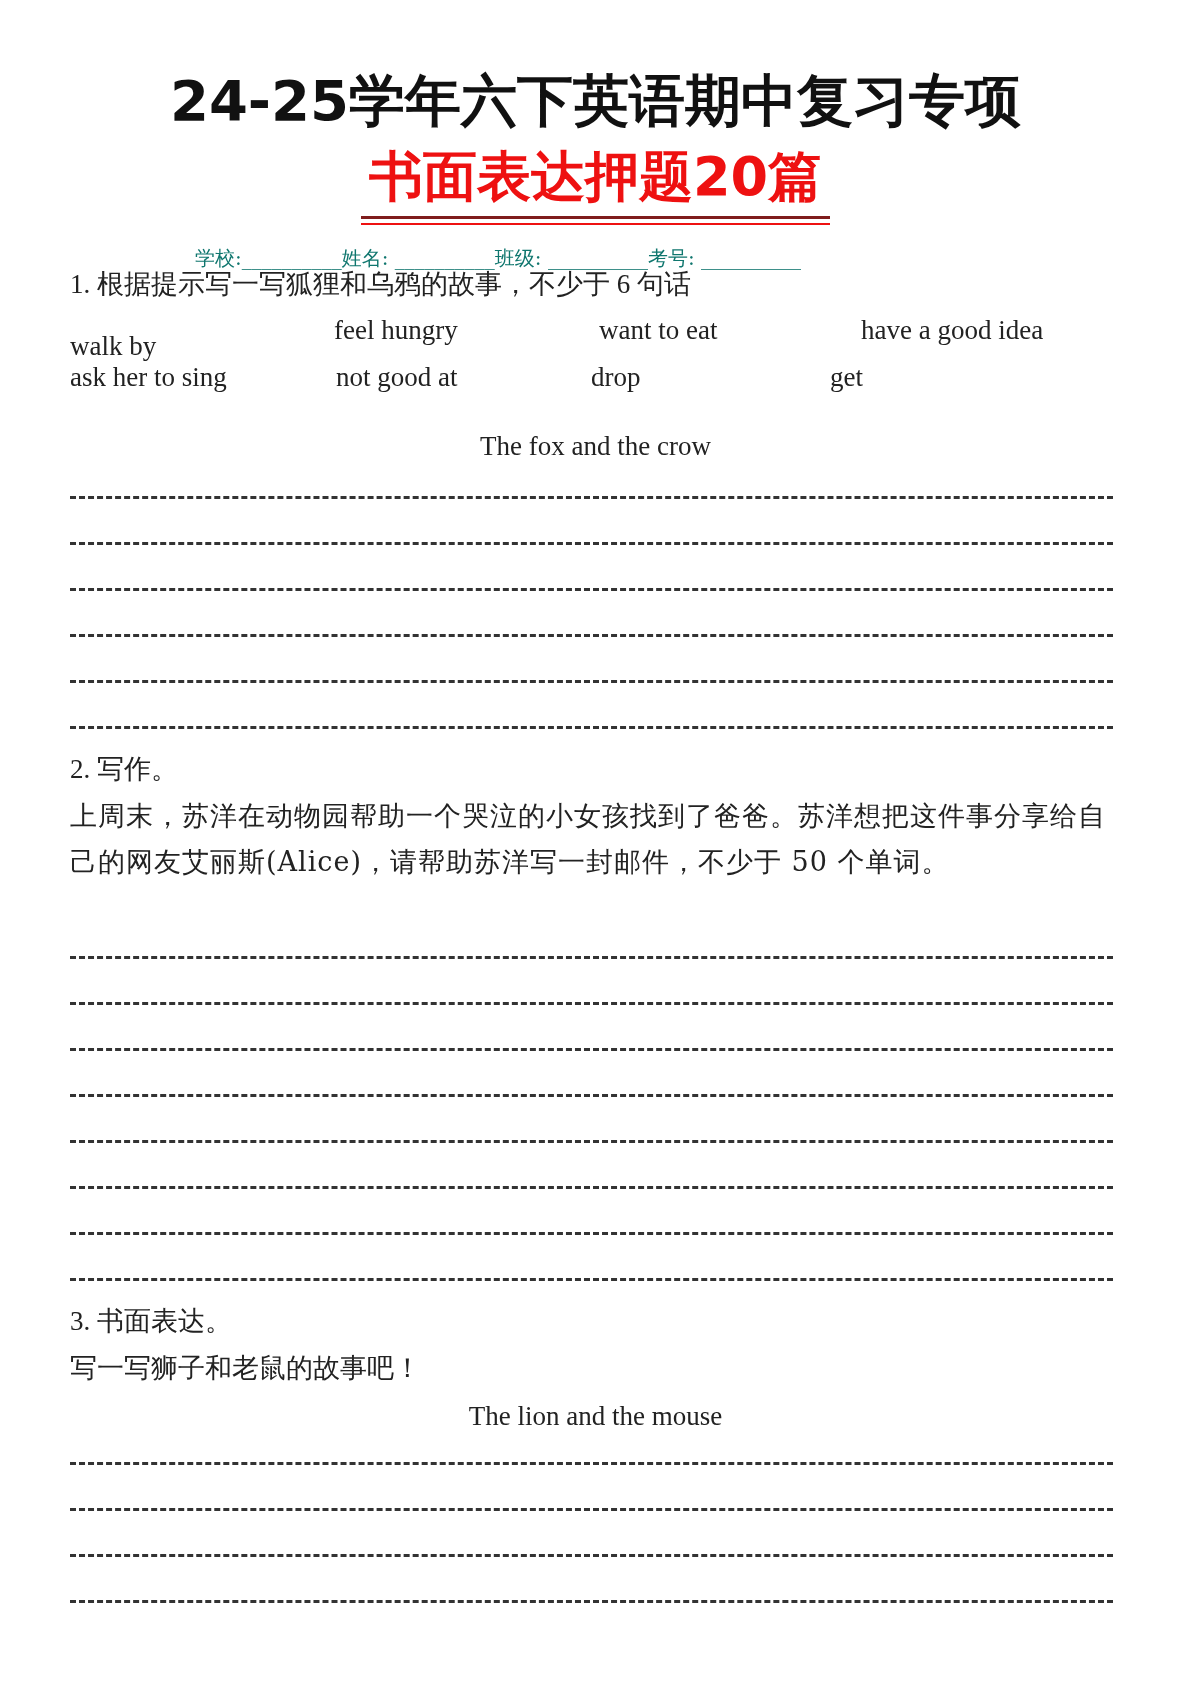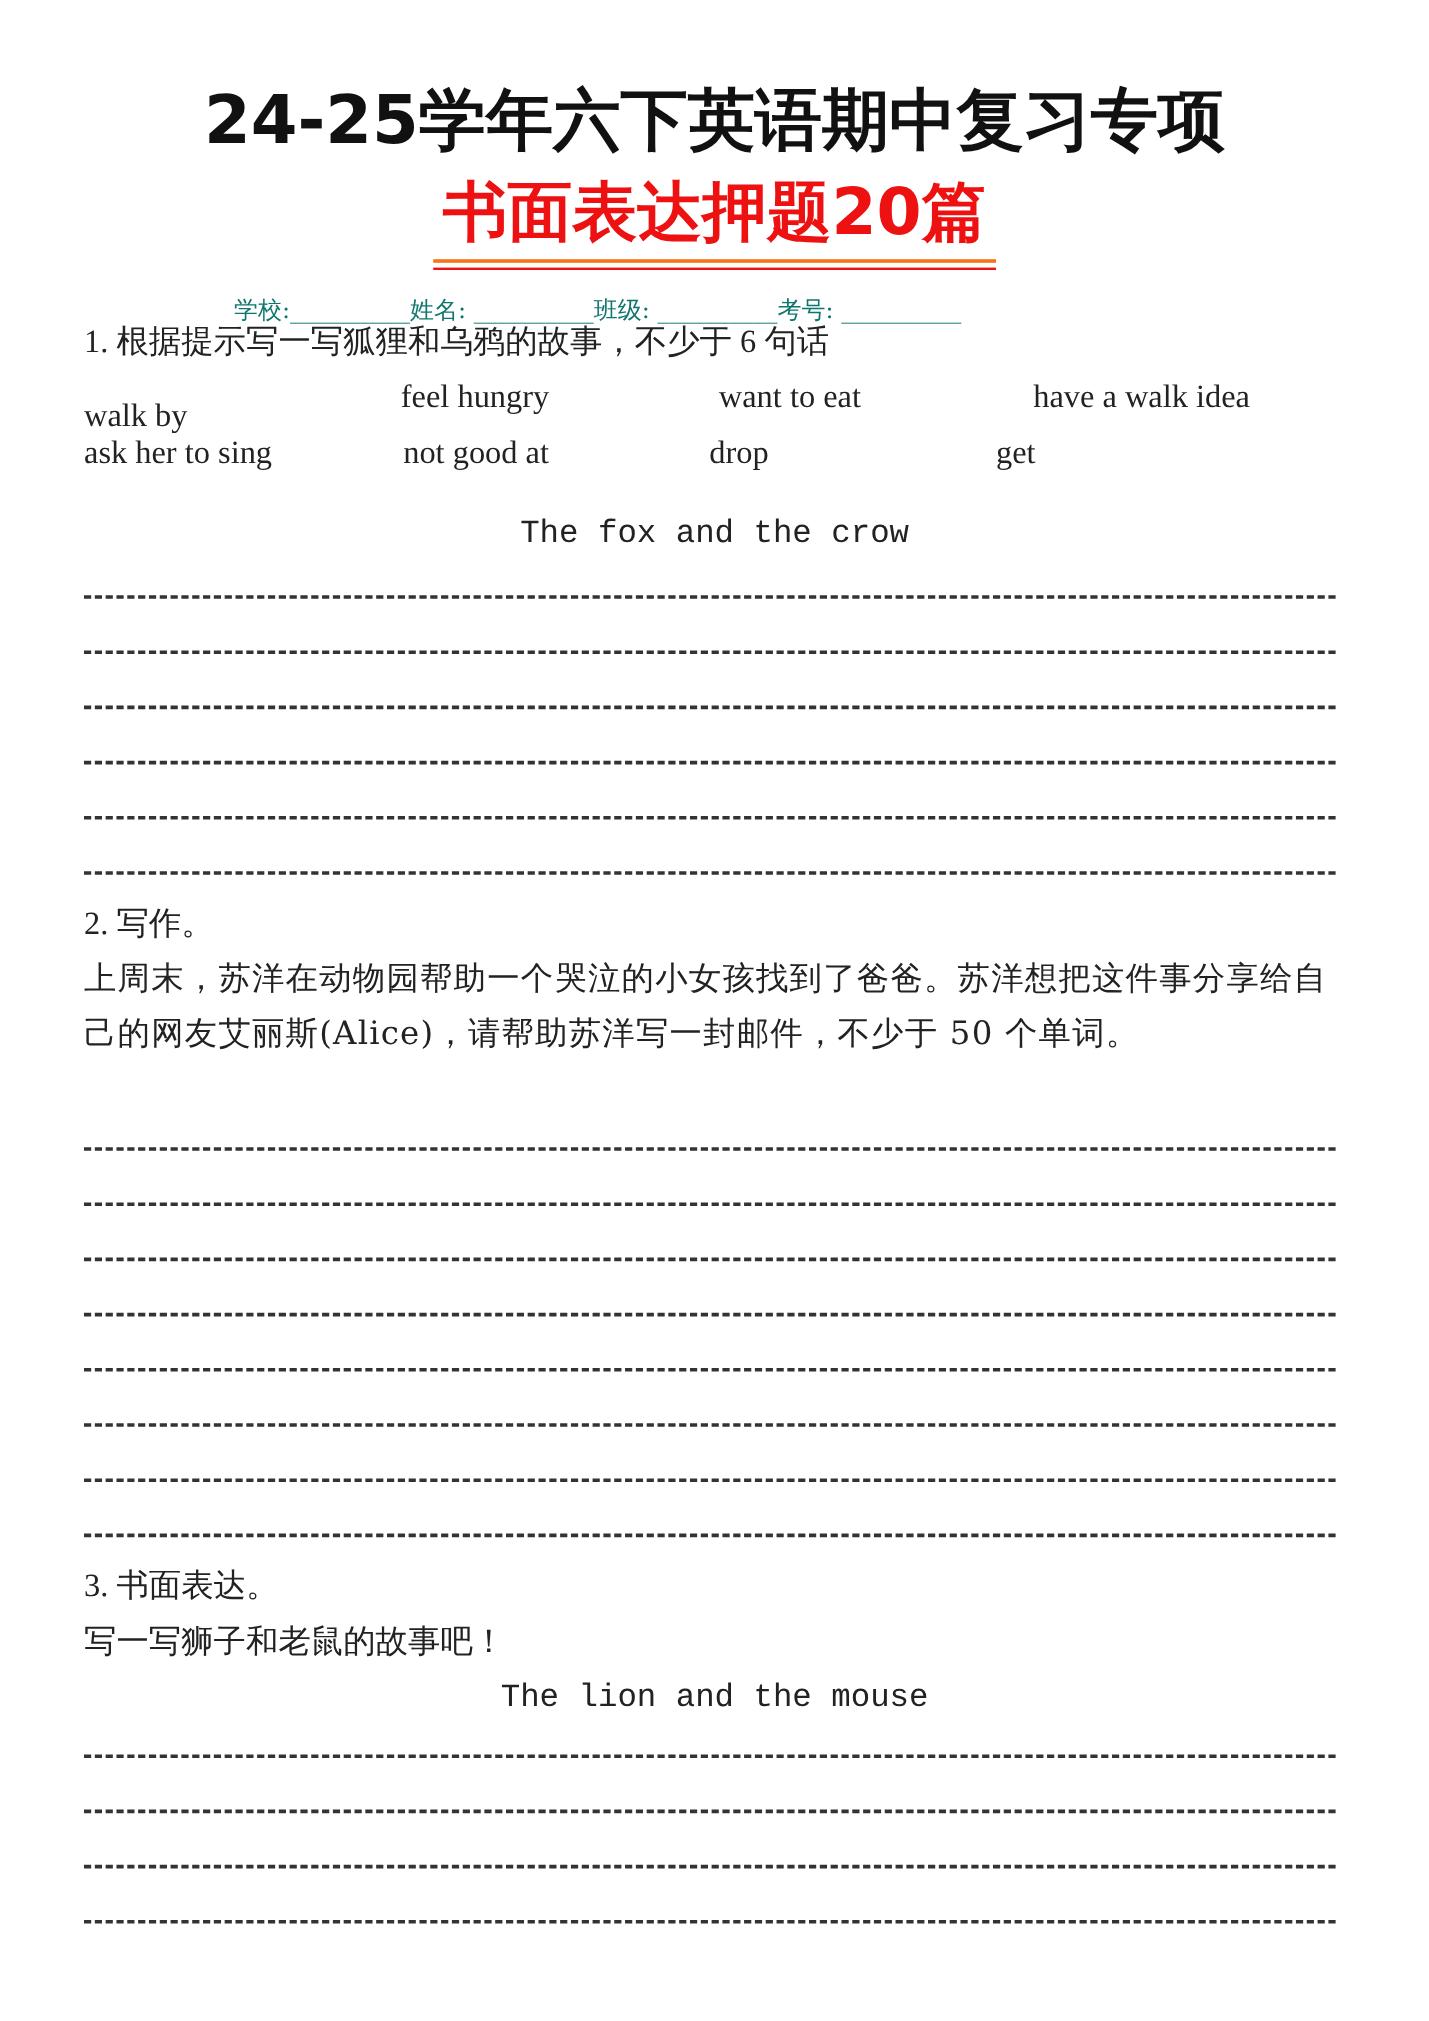--- a/index.html
+++ b/index.html
@@ -9,21 +9,21 @@
     left: 0; width: 1191px; top: 66px; text-align: center;
     font-family: "DejaVu Sans", "Liberation Sans", sans-serif;
     font-weight: bold; font-size: 56px; letter-spacing: 0px; color: #111; line-height: 70px;
   }
   .subtitle-wrap { left: 0; width: 1191px; top: 144px; text-align: center; }
   .subtitle {
     display: inline-block;
     font-family: "DejaVu Sans", "Liberation Sans", sans-serif;
     font-weight: bold; font-size: 54px; line-height: 66px; color: #ee1111;
     padding: 0 8px 6px 8px;
-    border-bottom: 3px solid #f97316;
+    border-bottom: 3px solid #7f1d1d;
     position: relative;
   }
   .subtitle::after {
     content: ""; position: absolute; left: 0; right: 0; bottom: -9px; height: 2px; background: #ee1111;
   }
   .info {
     left: 195px; top: 244px; font-family: "DejaVu Serif", "Liberation Serif", serif;
     font-size: 20px; color: #0f766e; white-space: pre; line-height: 28px;
   }
   .q-head {
@@ -31,41 +31,41 @@
   }
   .q-para {
     left: 70px; width: 1060px; font-family: "DejaVu Serif", "Liberation Serif", serif;
     font-size: 27px; line-height: 46px; color: #222; letter-spacing: 1px;
   }
   .hint {
     font-family: "Liberation Serif", "DejaVu Serif", serif; font-size: 27px; line-height: 36px; color: #222;
   }
   .story-title {
     left: 0; width: 1191px; text-align: center;
-    font-family: Liberation Mono, monospace; font-size: 27px; line-height: 36px; color: #222;
+    font-family: Liberation Serif, serif; font-size: 27px; line-height: 36px; color: #222;
   }
   .line {
     left: 70px; width: 1043px; height: 0;
     border-top: 3px dashed #333;
   }
 </style>
 </head>
 <body>
 
 <div class="abs title">24-25学年六下英语期中复习专项</div>
 <div class="abs subtitle-wrap">
   <span class="subtitle">书面表达押题20篇</span>
 </div>
 <div class="abs info">学校:__________姓名: __________班级: __________考号: __________</div>
 
 <div class="abs q-head" style="top:266px;">1. 根据提示写一写狐狸和乌鸦的故事，不少于 6 句话</div>
 <div class="abs hint" style="left:70px; top:328px;">walk by</div>
 <div class="abs hint" style="left:334px; top:312px;">feel hungry</div>
 <div class="abs hint" style="left:599px; top:312px;">want to eat</div>
-<div class="abs hint" style="left:861px; top:312px;">have a walk idea</div>
+<div class="abs hint" style="left:861px; top:312px;">have a good idea</div>
 <div class="abs hint" style="left:70px; top:359px;">ask her to sing</div>
 <div class="abs hint" style="left:336px; top:359px;">not good at</div>
 <div class="abs hint" style="left:591px; top:359px;">drop</div>
 <div class="abs hint" style="left:830px; top:359px;">get</div>
 <div class="abs story-title" style="top:428px;">The fox and the crow</div>
 
 <div class="abs line" style="top:496px;"></div>
 <div class="abs line" style="top:542px;"></div>
 <div class="abs line" style="top:588px;"></div>
 <div class="abs line" style="top:634px;"></div>

